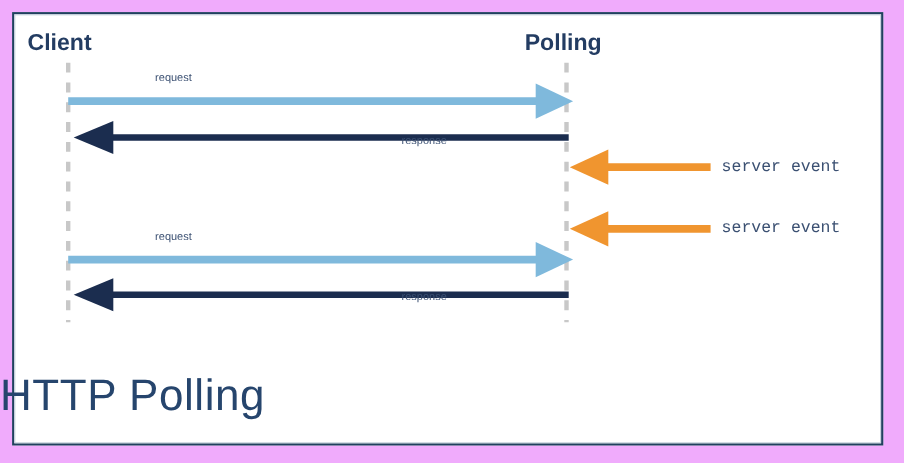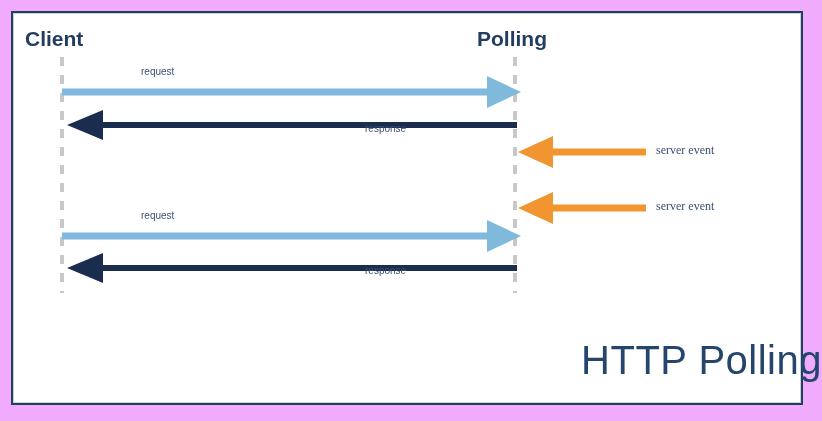--- a/index.html
+++ b/index.html
@@ -64,34 +64,34 @@
     color: #3b5072;
     white-space: nowrap;
   }
   #label-request-1 { left: 141px; top: 66px; }
   #label-response-1 { left: 365px; top: 123px; }
   #label-request-2 { left: 141px; top: 210px; }
   #label-response-2 { left: 365px; top: 265px; }
 
   .event-label {
     position: absolute;
-    font-family: Liberation Serif, serif;
-    font-size: 12px;
+    font-family: Liberation Mono, monospace;
+    font-size: 15px;
     color: #3b5072;
     white-space: nowrap;
   }
   #label-event-1 { left: 656px; top: 143px; }
   #label-event-2 { left: 656px; top: 199px; }
 
   #diagram-title {
     position: absolute;
     left: 0;
     top: 338px;
     width: 822px;
-    text-align: right;
+    text-align: left;
     font-family: "Liberation Sans", sans-serif;
     font-size: 40px;
     font-weight: normal;
     color: #26456d;
     letter-spacing: 0.5px;
   }
 </style>
 </head>
 <body>
 

